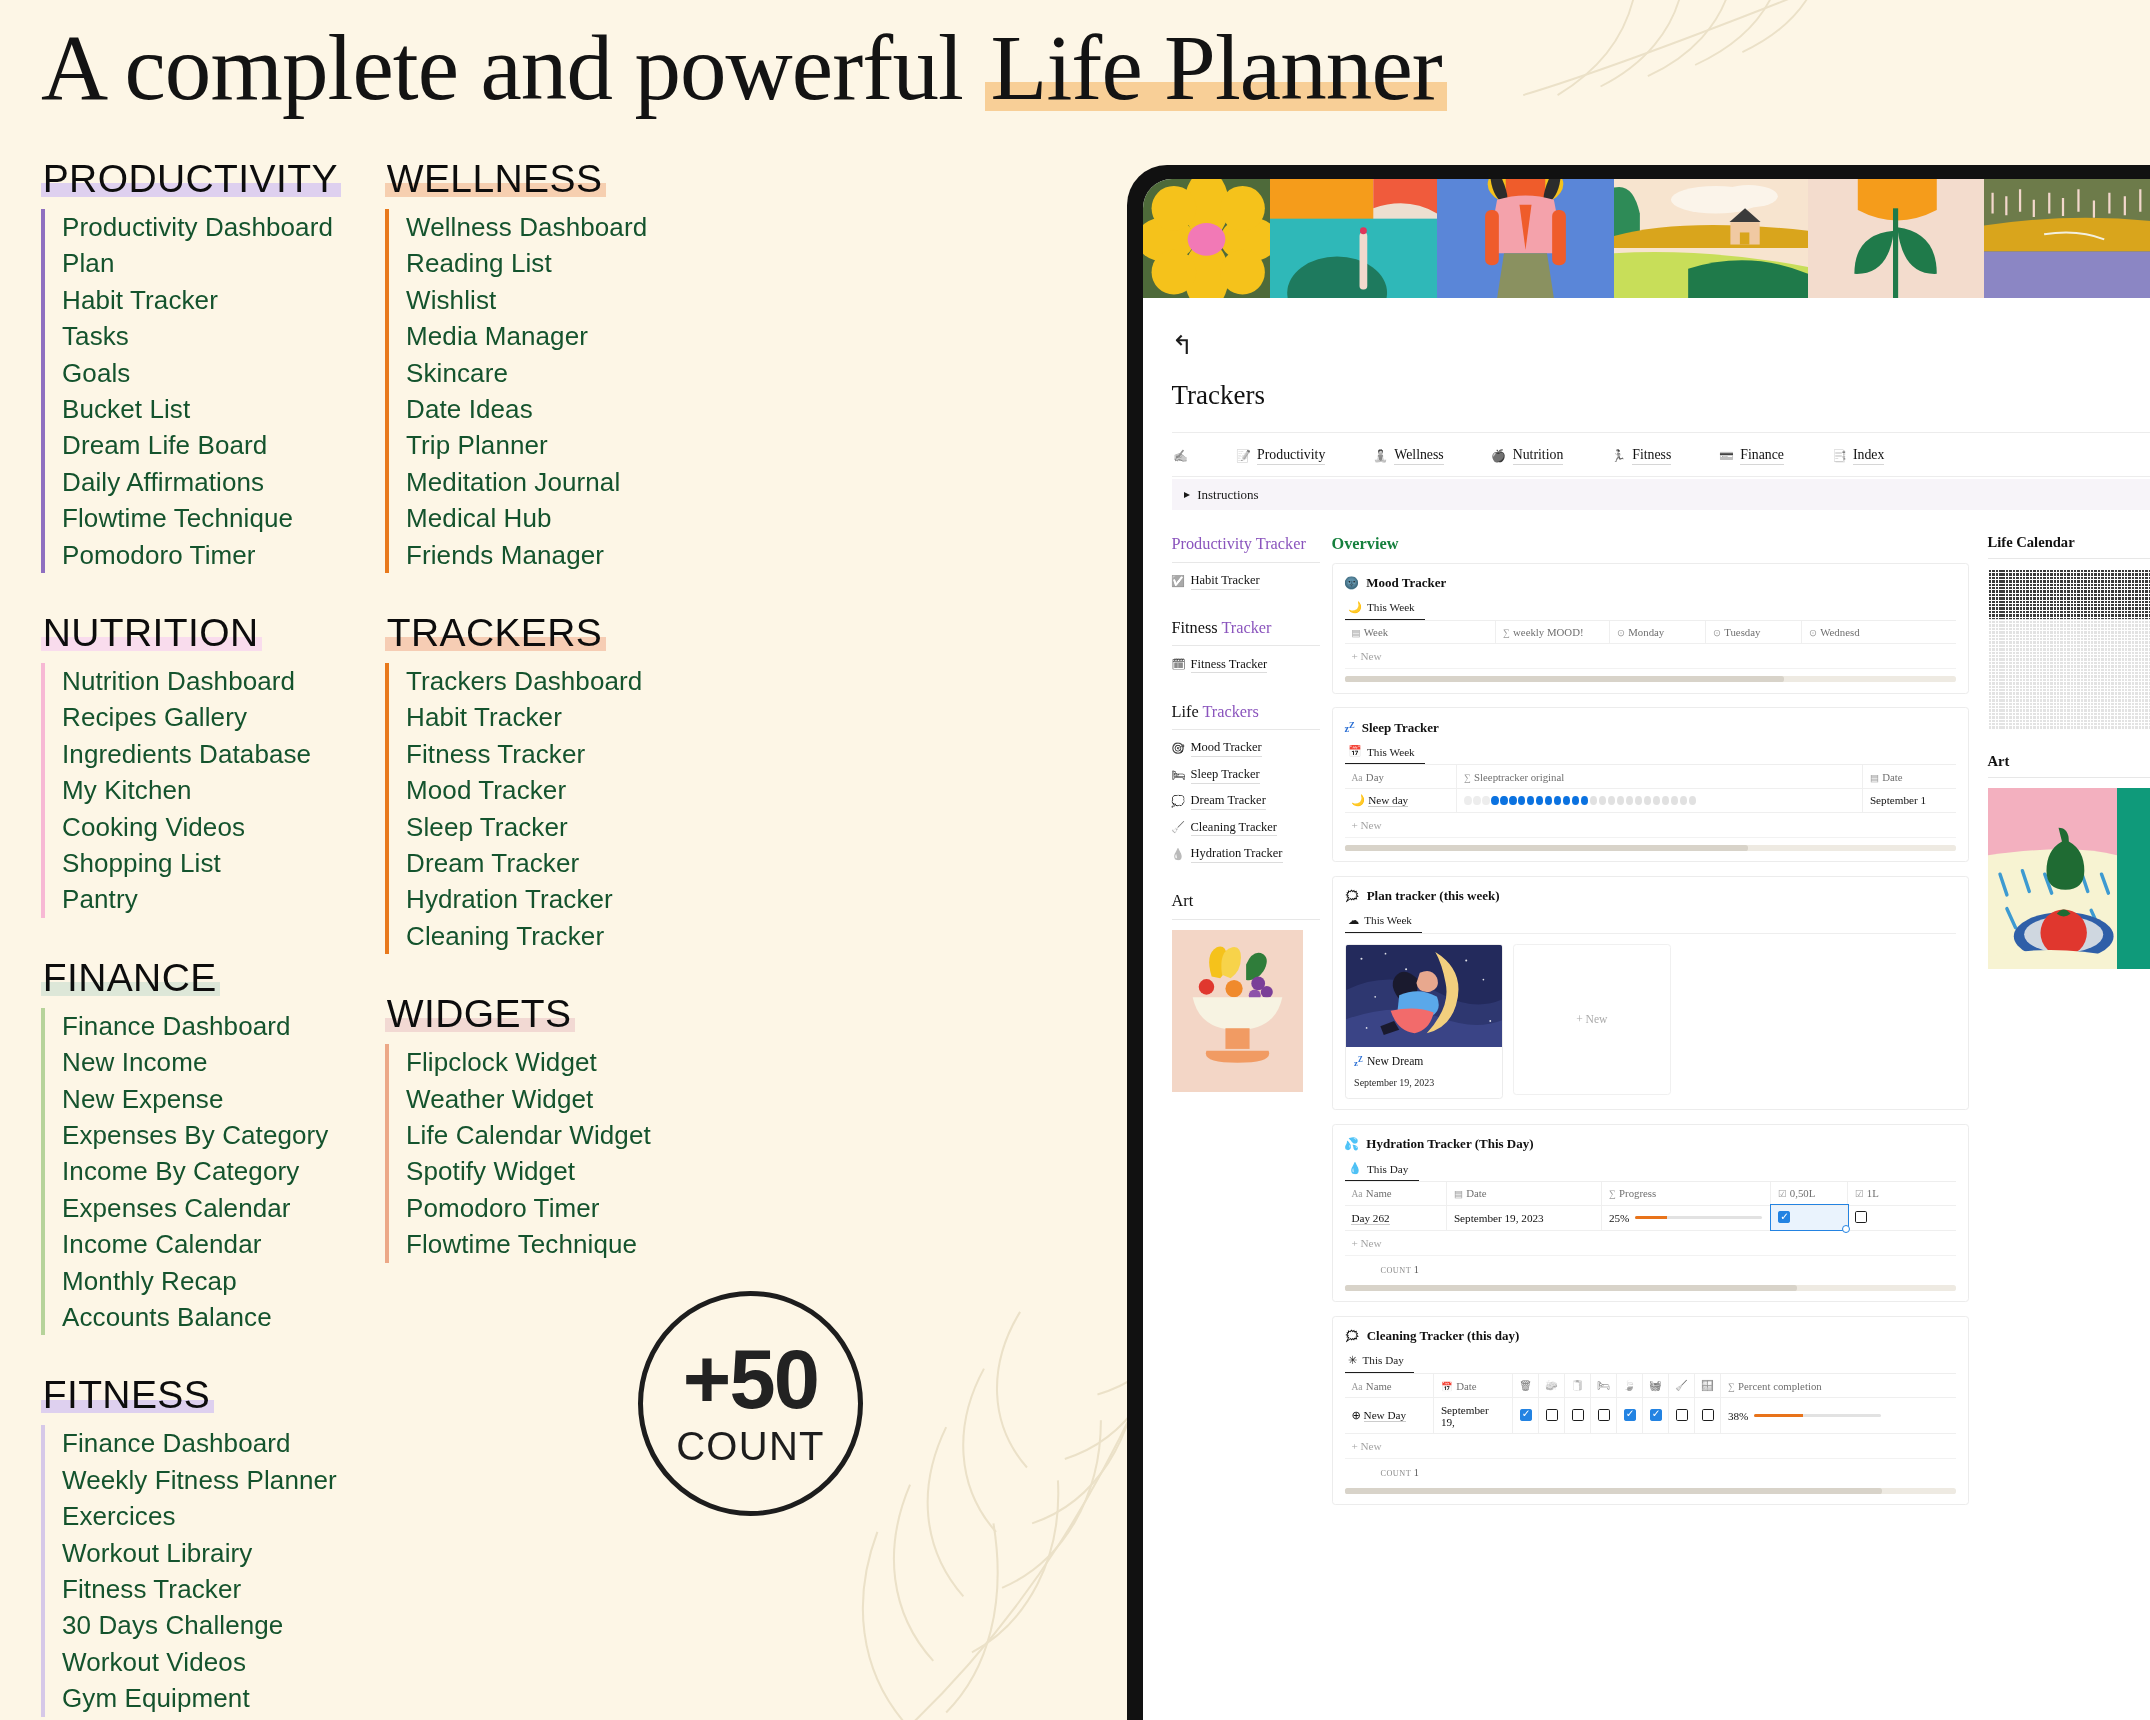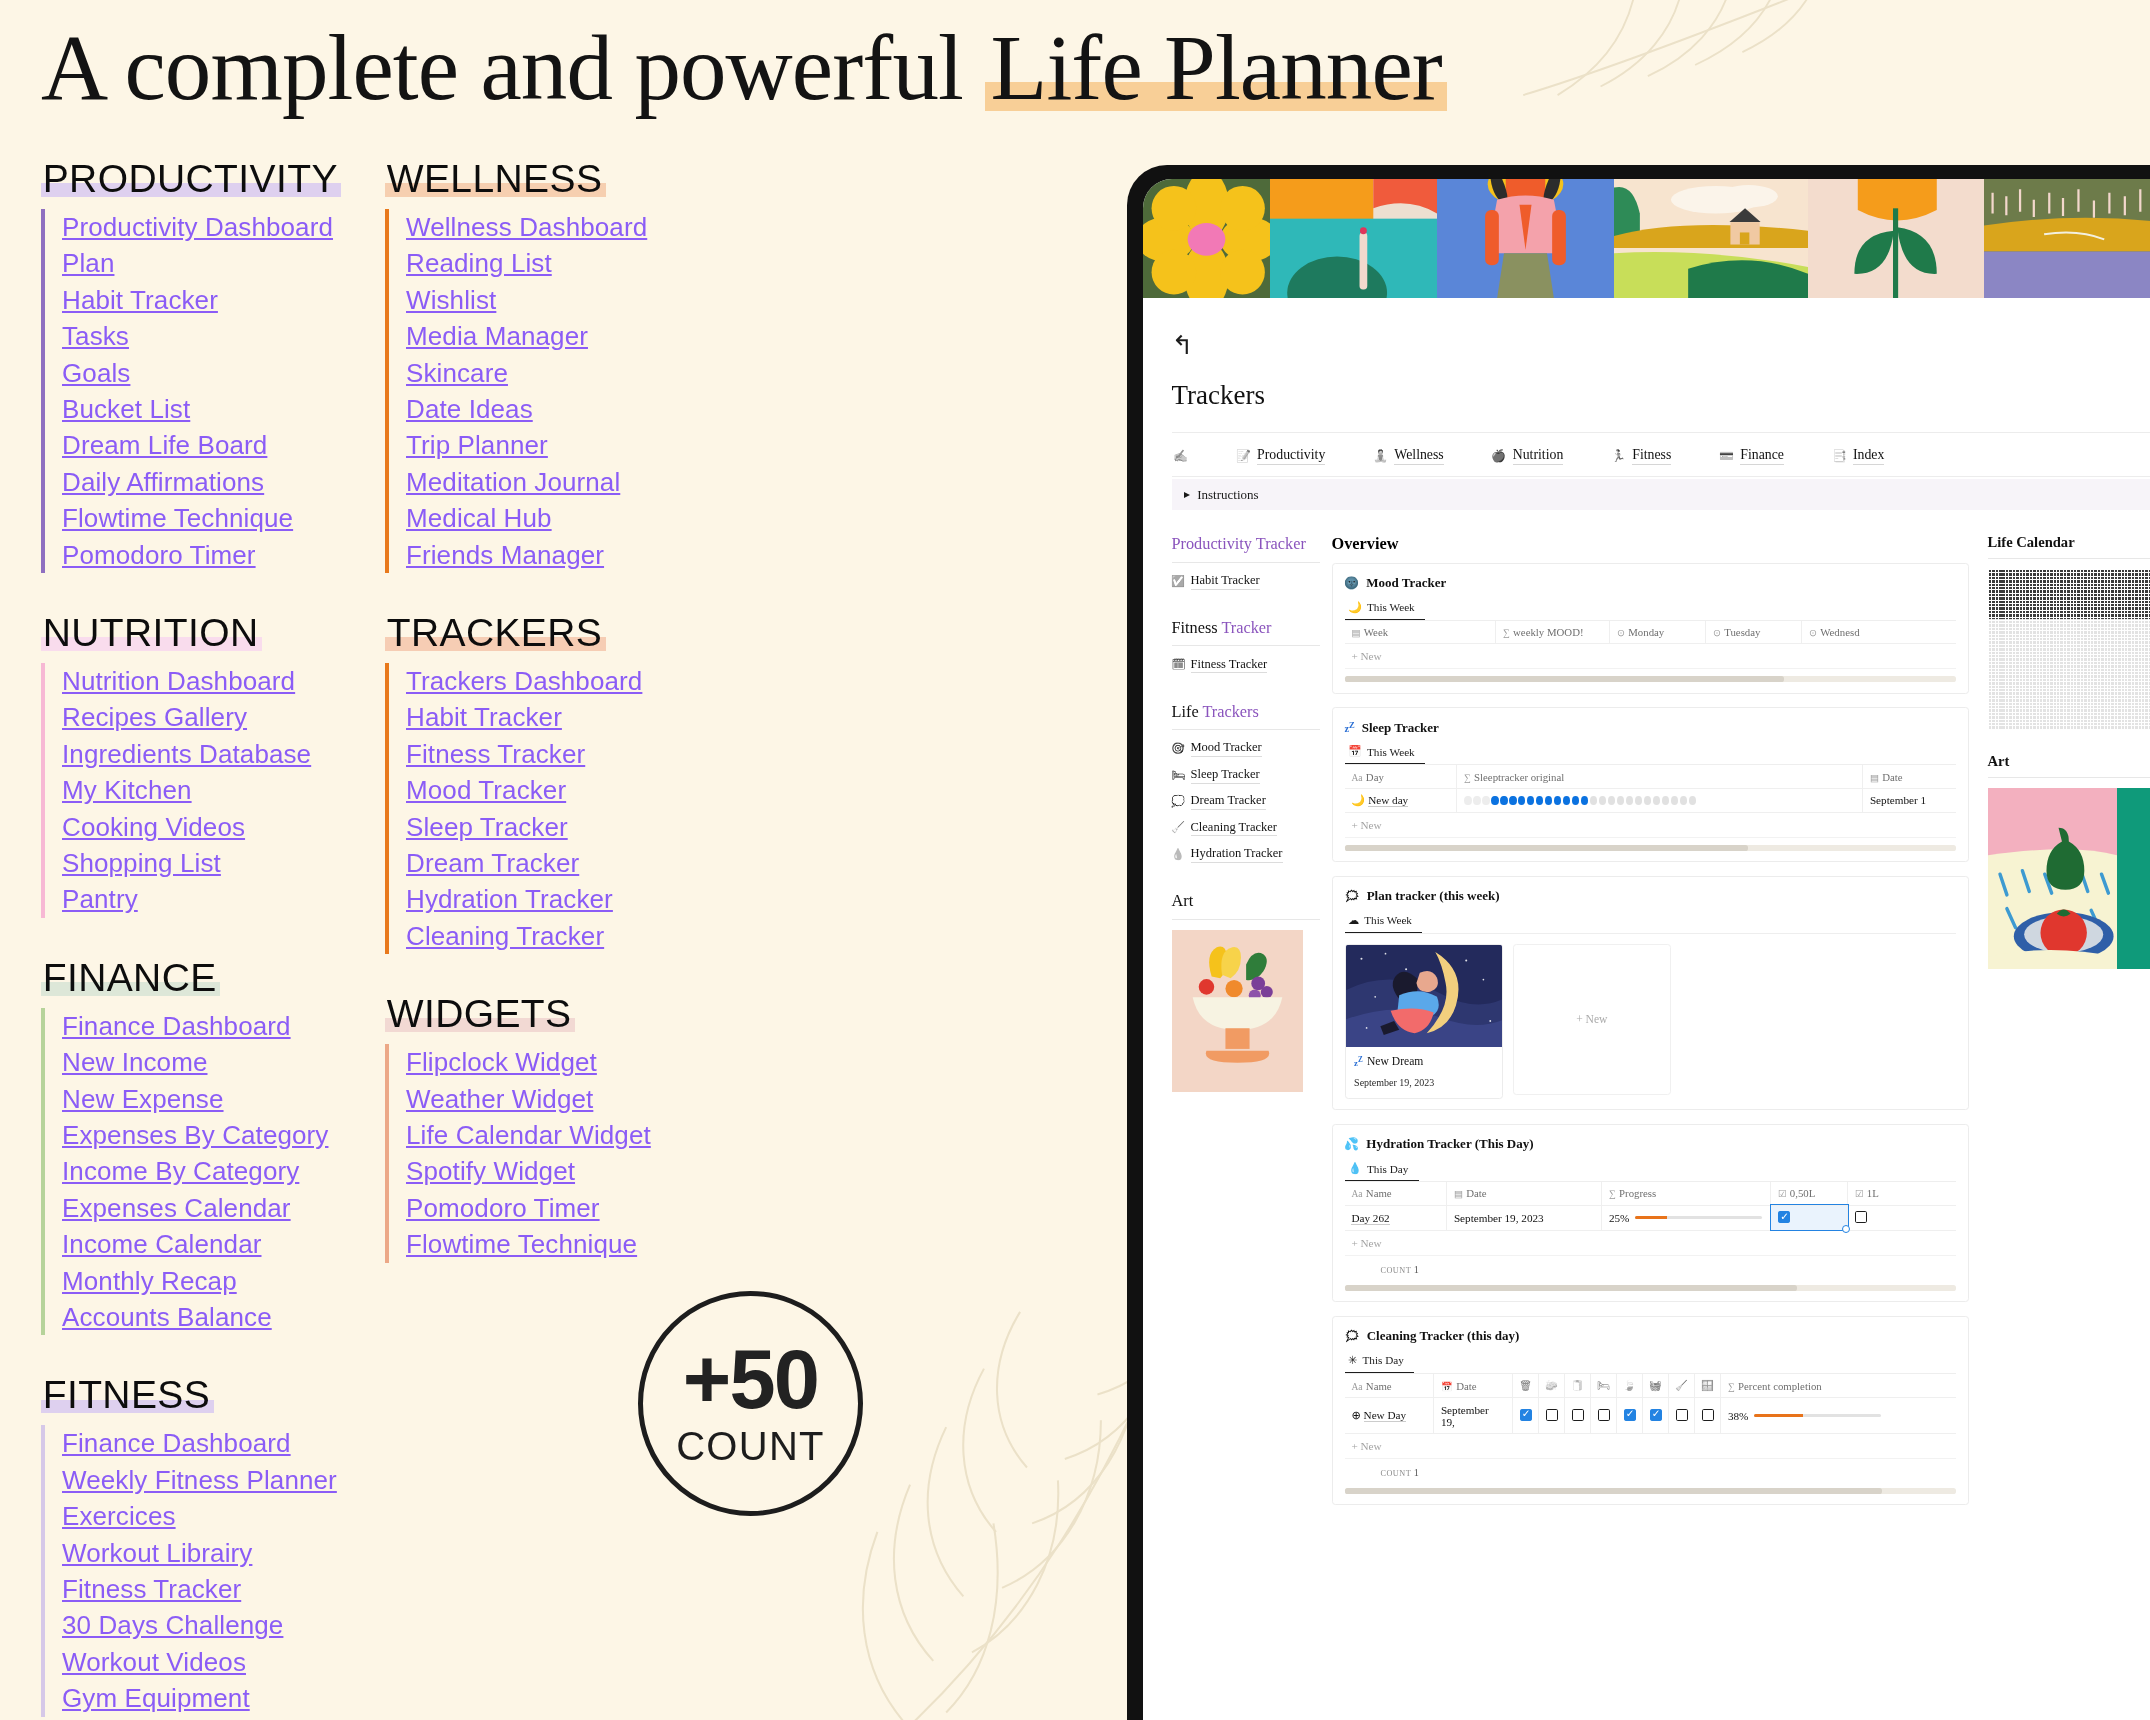--- a/index.html
+++ b/index.html
@@ -49,22 +49,22 @@
     bottom: 1.7px; height: 13.8px; z-index: -1;
     background: var(--hl, #ded0ef);
   }
   .sect-title > span { position: relative; z-index: 2; }
 
   .sect-list {
     margin-top: 10.3px; padding-left: 17px; list-style: none;
     border-left: 4.3px solid var(--bar, #8f6fc0);
   }
   .sect-list li {
-    font-size: 26px; line-height: 1.4; color: #8b5cf6;
-    letter-spacing: 0.1px; white-space: nowrap; text-decoration: underline;
+    font-size: 26px; line-height: 1.4; color: #14532d;
+    letter-spacing: 0.1px; white-space: nowrap;
   }
 
   
   .badge {
     position: absolute; left: 638px; top: 1291px;
     width: 225px; height: 225px; border-radius: 50%;
     border: 5.2px solid #1d1d1d;
     display: flex; flex-direction: column;
     align-items: center; justify-content: center;
   }
@@ -144,21 +144,21 @@
   }
   .side-gap { height: 19px; }
 
   .art-thumb {
     width: 131px; height: 162px; margin-top: 3.4px; position: relative;
     overflow: hidden; background: #f2d5c4;
   }
 
   .mcol-h {
     font-family: "Liberation Serif", serif; font-weight: 700;
-    font-size: 16.3px; color: #000000; margin-bottom: 8.6px;
+    font-size: 16.3px; color: #15803d; margin-bottom: 8.6px;
   }
   .card {
     border: 0.9px solid #ececec; border-radius: 3.4px; background: #fff;
     padding: 11.2px 12px 10.3px 12px; margin-bottom: 13.8px;
   }
   .card-title {
     display: flex; align-items: center; gap: 6.9px; margin-bottom: 7.7px;
     font-family: "Liberation Serif", serif; font-weight: 700; font-size: 13px; color: #111;
   }
   .card-ico { font-size: 12px; line-height: 1; }

